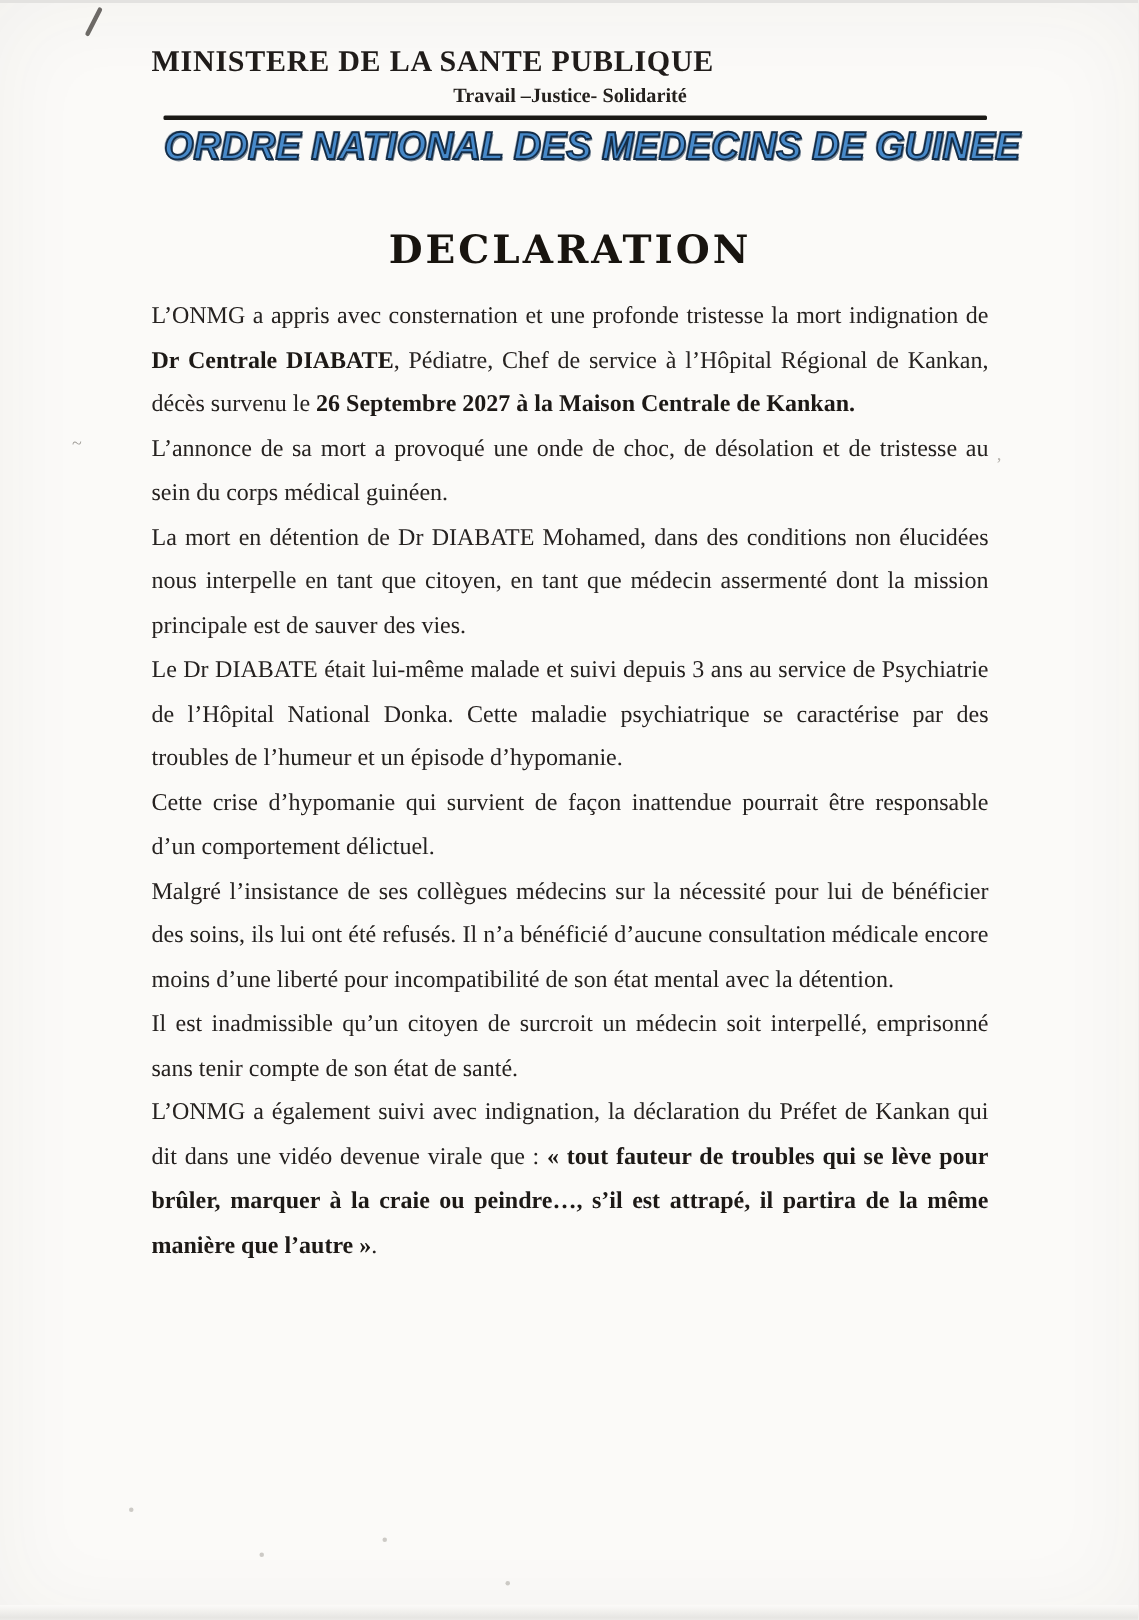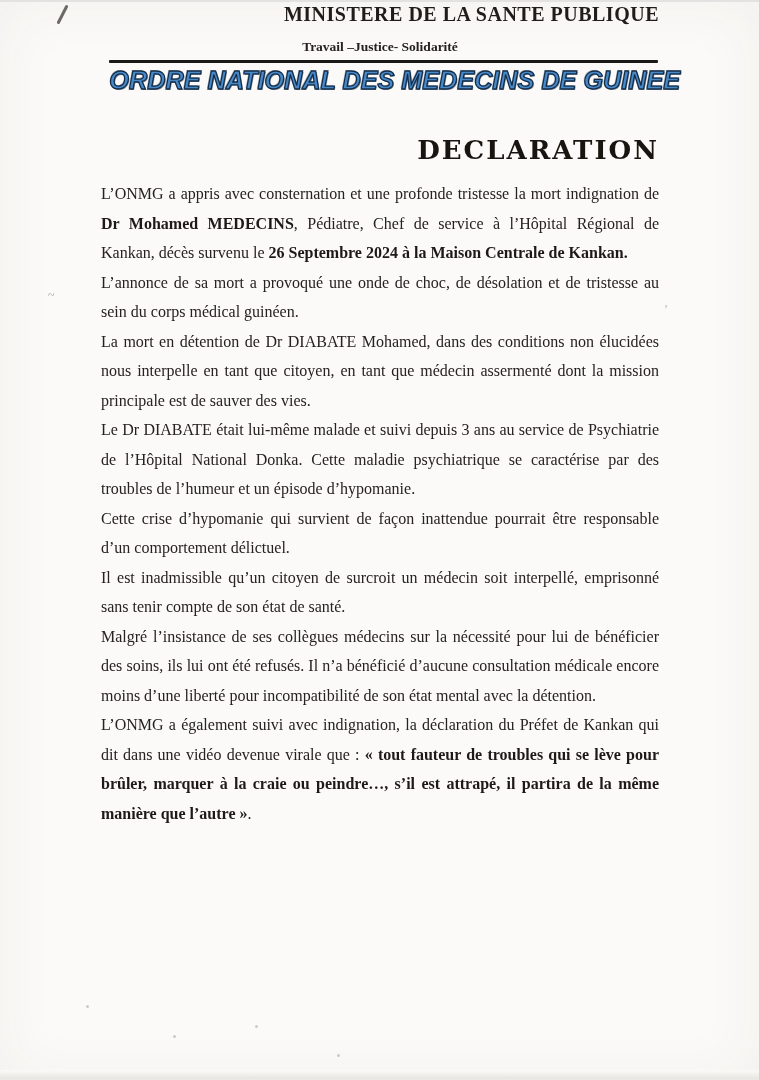--- a/index.html
+++ b/index.html
@@ -16,29 +16,30 @@
     box-shadow: inset 0 0 60px rgba(60,55,45,0.05);
     border-top: 2px solid #e3e2e0;
     overflow: hidden;
   }
   .content {
     position: relative;
     margin-left: 101px;
     width: 558px;
   }
   .ministry {
-    text-align: right;
+    padding-top: 27px;
+    text-align: left;
     font-weight: bold;
     font-size: 20px;
     line-height: 24px;
     letter-spacing: 0.5px;
     color: #201c1a;
   }
   .motto {
-    margin-top: 12px;
+    margin-top: 2px;
     text-align: center;
     font-weight: bold;
     font-size: 13.5px;
     line-height: 17px;
     color: #25211e;
   }
   .rule {
     margin-top: 5px;
     margin-left: 8px;
     width: 549px;
@@ -56,21 +57,21 @@
     font-size: 26px;
     line-height: 33px;
     letter-spacing: 0px;
     transform: scaleX(0.97);
     transform-origin: center;
     -webkit-text-stroke: 1.3px #132c47;
     text-shadow: 1px 1px 0 rgba(19,44,71,0.55), -1px -1px 0 rgba(19,44,71,0.35);
   }
   .doc-title {
     margin: 36px 0 1px 0;
-    text-align: right;
+    text-align: center;
     font-family: "DejaVu Serif", serif;
     font-weight: bold;
     font-size: 26px;
     line-height: 34px;
     letter-spacing: 2px;
     color: #18140f;
   }
   .body-text {
     margin-top: 12px;
     font-size: 16px;
@@ -122,27 +123,27 @@
 
   <div class="artifact diag-mark"></div>
 
   <div class="content">
     <div class="ministry">MINISTERE DE LA SANTE PUBLIQUE</div>
     <div class="motto">Travail –Justice- Solidarité</div>
     <div class="rule"></div>
     <div class="banner" id="banner" style="color: rgb(71, 137, 201); -webkit-text-stroke: 1.3px rgb(19, 44, 71);">ORDRE NATIONAL DES MEDECINS DE GUINEE</div>
     <h1 class="doc-title">DECLARATION</h1>
     <div class="body-text" id="body-text">
-        <p><span>L’ONMG a appris avec consternation et une profonde tristesse la mort indignation de </span><span class="b">Dr Mohamed MEDECINS</span><span>, Pédiatre, Chef de service à l’Hôpital Régional de Kankan, décès survenu le </span><span class="b">26 Septembre 2024 à la Maison Centrale de Kankan.</span></p>
+        <p><span>L’ONMG a appris avec consternation et une profonde tristesse la mort indignation de </span><span class="b">Dr Centrale DIABATE</span><span>, Pédiatre, Chef de service à l’Hôpital Régional de Kankan, décès survenu le </span><span class="b">26 Septembre 2027 à la Maison Centrale de Kankan.</span></p>
         <p><span>L’annonce de sa mort a provoqué une onde de choc, de désolation et de tristesse au sein du corps médical guinéen.</span></p>
         <p><span>La mort en détention de Dr DIABATE Mohamed, dans des conditions non élucidées nous interpelle en tant que citoyen, en tant que médecin assermenté dont la mission principale est de sauver des vies.</span></p>
         <p><span>Le Dr DIABATE était lui-même malade et suivi depuis 3 ans au service de Psychiatrie de l’Hôpital National Donka. Cette maladie psychiatrique se caractérise par des troubles de l’humeur et un épisode d’hypomanie.</span></p>
         <p><span>Cette crise d’hypomanie qui survient de façon inattendue pourrait être responsable d’un comportement délictuel.</span></p>
+        <p><span>Malgré l’insistance de ses collègues médecins sur la nécessité pour lui de bénéficier des soins, ils lui ont été refusés. Il n’a bénéficié d’aucune consultation médicale encore moins d’une liberté pour incompatibilité de son état mental avec la détention.</span></p>
         <p><span>Il est inadmissible qu’un citoyen de surcroit un médecin soit interpellé, emprisonné sans tenir compte de son état de santé.</span></p>
-        <p><span>Malgré l’insistance de ses collègues médecins sur la nécessité pour lui de bénéficier des soins, ils lui ont été refusés. Il n’a bénéficié d’aucune consultation médicale encore moins d’une liberté pour incompatibilité de son état mental avec la détention.</span></p>
         <p><span>L’ONMG a également suivi avec indignation, la déclaration du Préfet de Kankan qui dit dans une vidéo devenue virale que : </span><span class="b">« tout fauteur de troubles qui se lève pour brûler, marquer à la craie ou peindre…, s’il est attrapé, il partira de la même manière que l’autre »</span><span>.</span></p>
       </div>
   </div>
 
   <span class="artifact squiggle">~</span>
   <span class="artifact tick">’</span>
   <div class="artifact dot dot1"></div>
   <div class="artifact dot dot2"></div>
   <div class="artifact dot dot3"></div>
   <div class="artifact dot dot4"></div>

